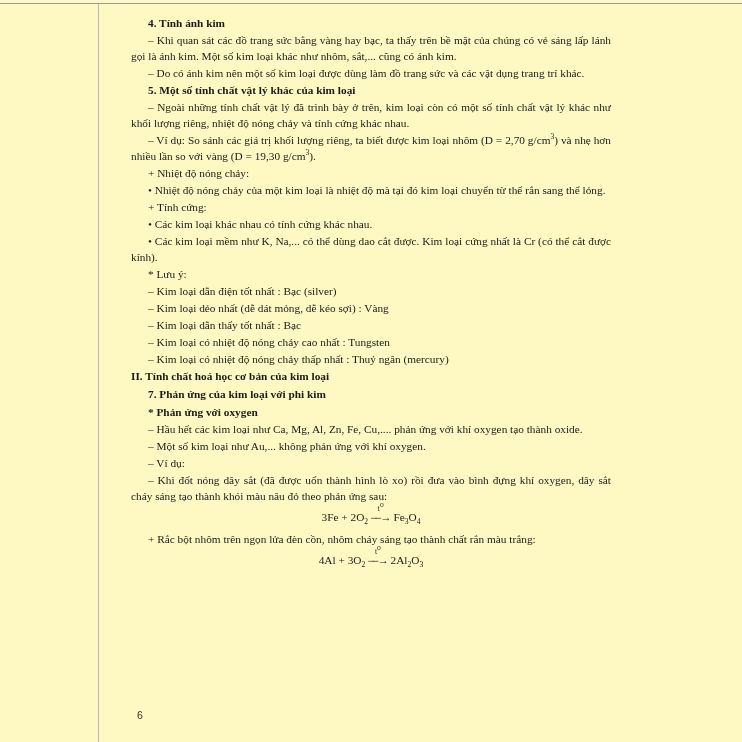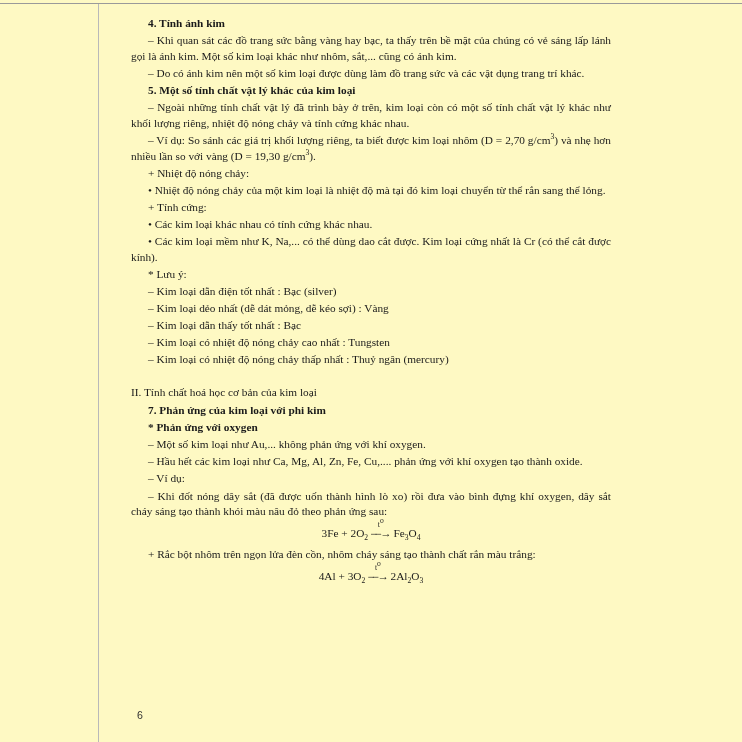--- a/index.html
+++ b/index.html
@@ -55,23 +55,23 @@
   }
   .h-bold {
     font-weight: bold;
     text-indent: 17px;
     margin-top: 2px;
   }
   .ind {
     text-indent: 17px;
   }
   .sec-head {
-    font-weight: normal;
+    font-weight: bold;
     text-indent: 0;
-    margin-top: 17px;
+    margin-top: 1px;
   }
   .centered {
     text-align: center;
     text-indent: 0;
     margin: 6px 0 6px 0;
   }
   sup {
     font-size: 7.6px;
     vertical-align: super;
     line-height: 0;
@@ -147,23 +147,23 @@
     <p class="ind">– Kim loại dẫn thấy tốt nhất : Bạc</p>
     <p class="ind">– Kim loại có nhiệt độ nóng chảy cao nhất : Tungsten</p>
     <p class="ind">– Kim loại có nhiệt độ nóng chảy thấp nhất : Thuỷ ngân (mercury)</p>
 
     <p class="sec-head">II. Tính chất hoá học cơ bản của kim loại</p>
 
     <p class="h-bold">7. Phản ứng của kim loại với phi kim</p>
 
     <p class="h-bold">* Phản ứng với oxygen</p>
 
+    <p class="ind">– Hầu hết các kim loại như Ca, Mg, Al, Zn, Fe, Cu,.... phản ứng với khí oxygen tạo thành oxide.</p>
+
     <p class="ind">– Một số kim loại như Au,... không phản ứng với khí oxygen.</p>
-
-    <p class="ind">– Hầu hết các kim loại như Ca, Mg, Al, Zn, Fe, Cu,.... phản ứng với khí oxygen tạo thành oxide.</p>
 
     <p class="ind">– Ví dụ:</p>
 
     <p class="ind">– Khi đốt nóng dây sắt (đã được uốn thành hình lò xo) rồi đưa vào bình đựng khí oxygen, dây sắt cháy sáng tạo thành khói màu nâu đỏ theo phản ứng sau:</p>
 
     <p class="centered">
       <span>3Fe + 2O<sub>2</sub></span>
       <span class="arrow-wrap">
         <span class="arrow-label">t<sup>o</sup></span>
         <span class="arrow-glyph">⎯⎯→</span>

